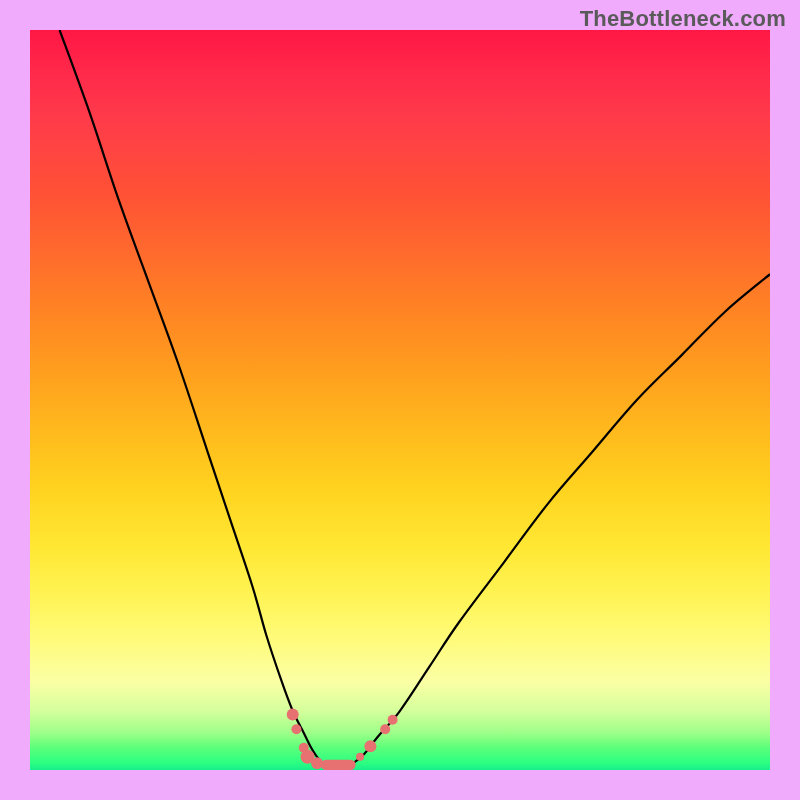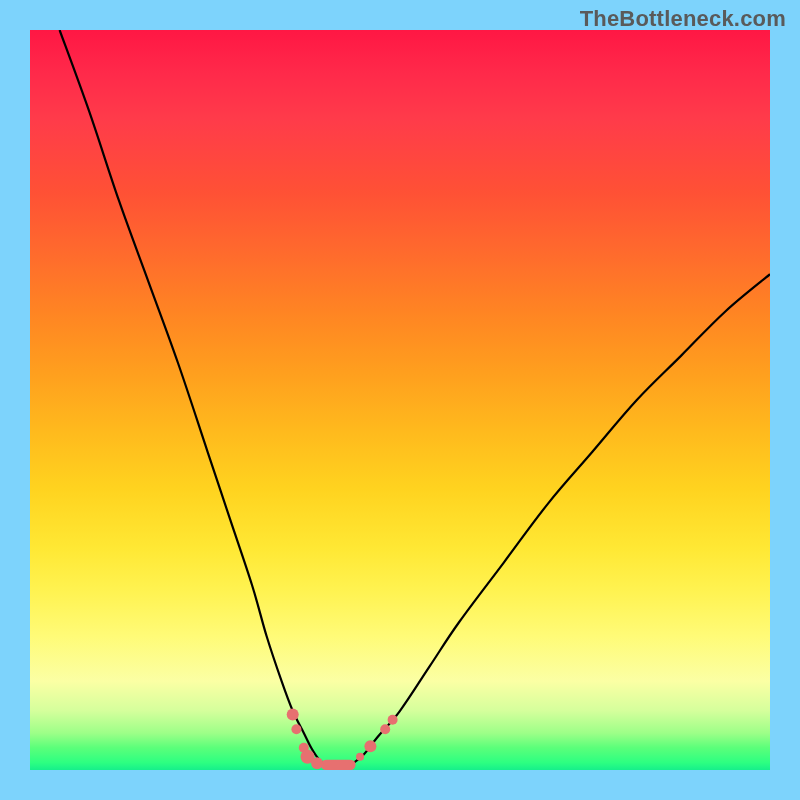--- a/index.html
+++ b/index.html
@@ -7,21 +7,21 @@
     padding: 0;
     width: 800px;
     height: 800px;
     overflow: hidden;
     background: #ffffff;
   }
   .frame {
     position: relative;
     width: 800px;
     height: 800px;
-    background: #7dd3fc;
+    background: #f0abfc;
     box-sizing: border-box;
   }
   .plot {
     position: absolute;
     left: 30px;
     top: 30px;
     width: 740px;
     height: 740px;
     background: linear-gradient(to bottom,
       #ff1744 0%,

